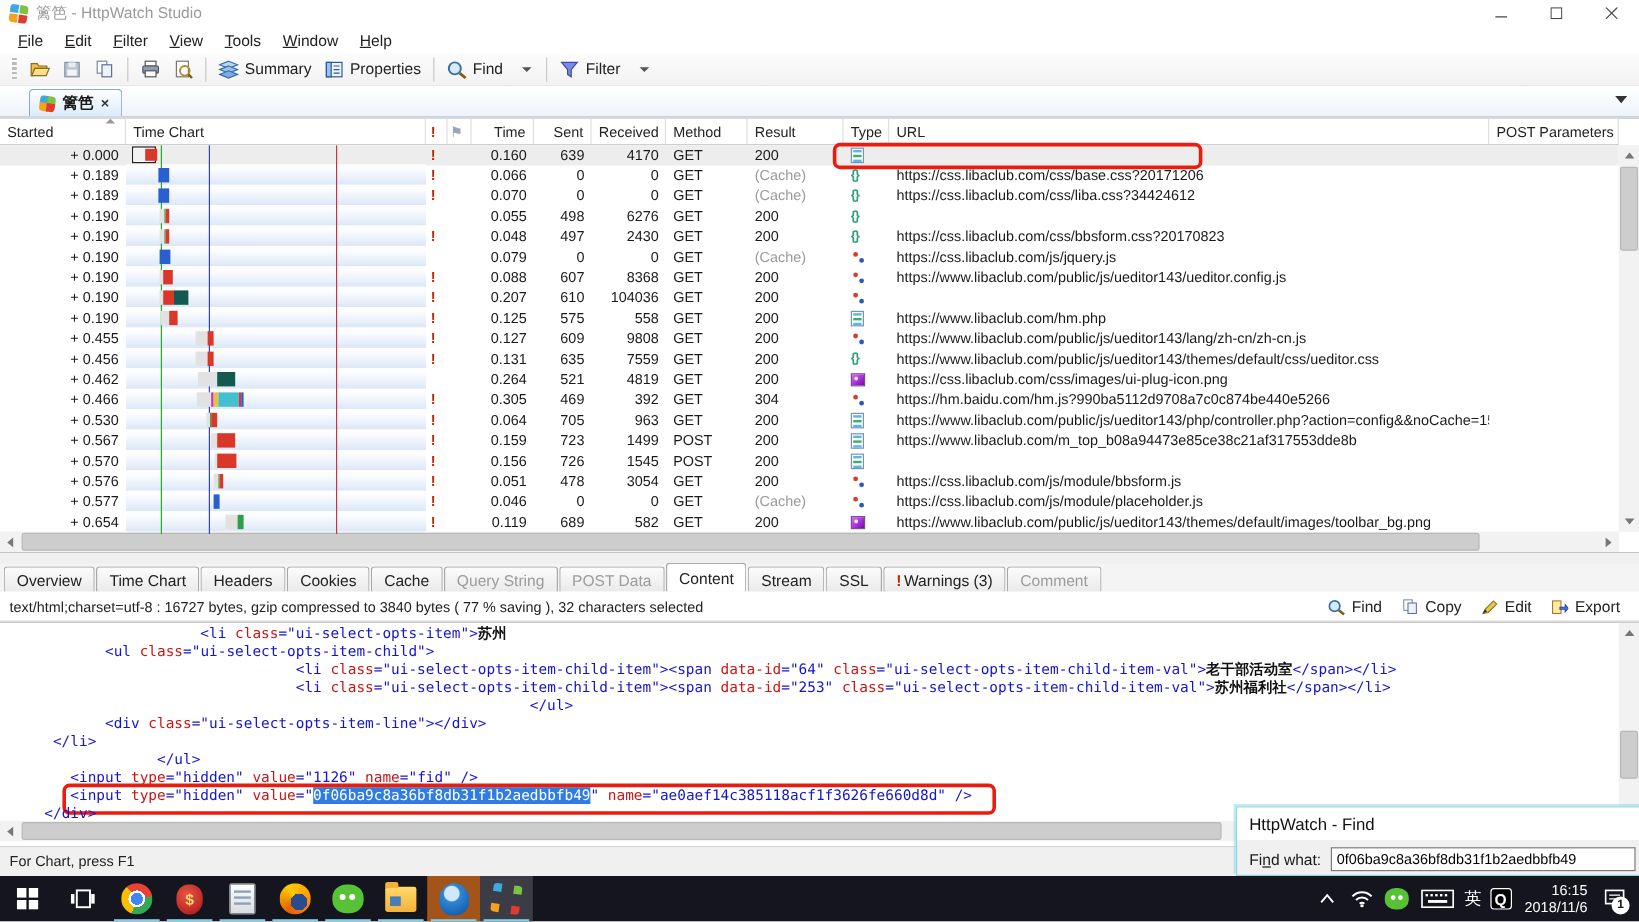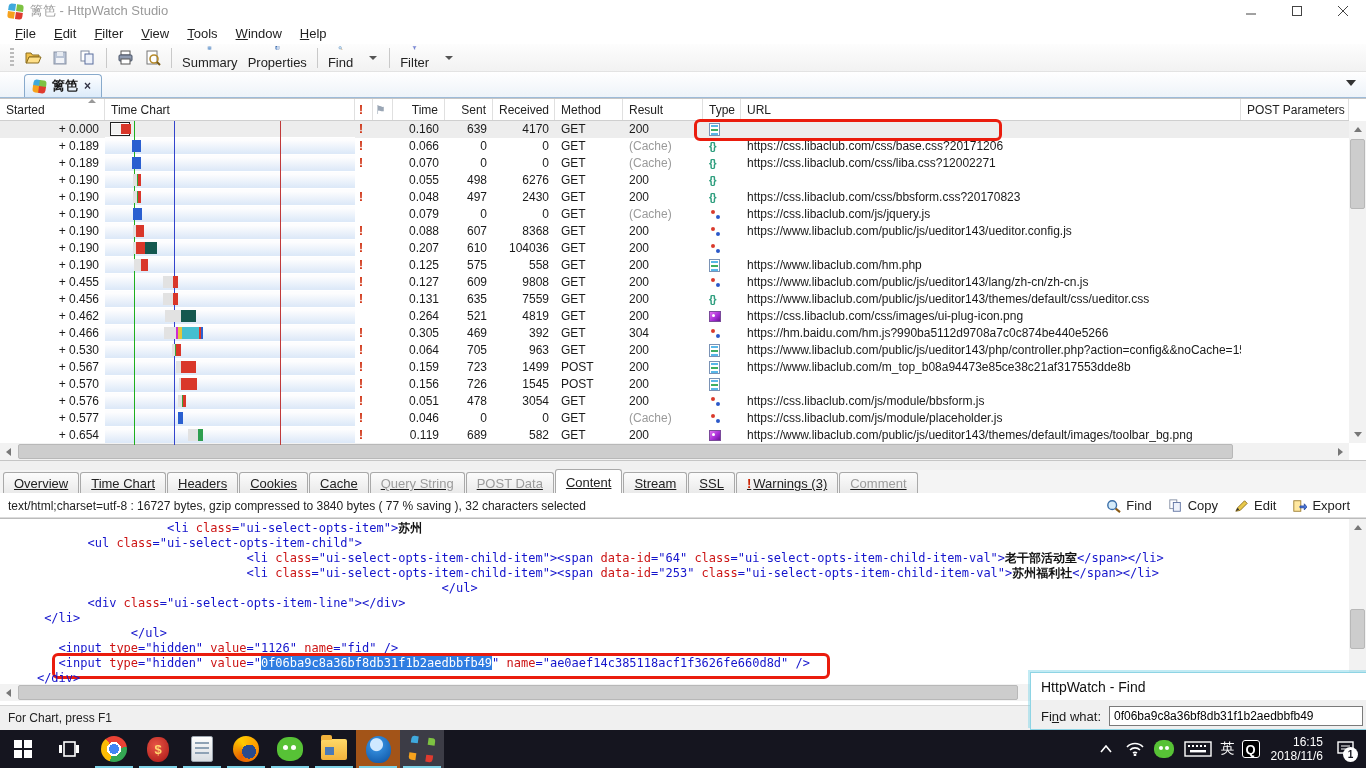--- a/index.html
+++ b/index.html
@@ -21,21 +21,21 @@
   .winbtn svg { display:block; }
 
   
   .menubar { position:absolute; top:22px; left:0; right:0; height:22px; background:#fff; display:flex; align-items:center; padding-left:6px; }
   .menuitem { padding:2px 9px; font-size:13px; color:#222; }
   .menuitem u { text-decoration:underline; }
 
   
   .toolbar { position:absolute; top:44px; left:0; right:0; height:28px; background:linear-gradient(#fdfdfd,#f2f2f2); border-bottom:1px solid #e3e3e3; display:flex; align-items:center; padding-left:10px; }
   .grip { width:4px; height:20px; margin-right:6px; background:repeating-linear-gradient(#bbb 0 2px, transparent 2px 4px); }
-  .tbtn { height:24px; min-width:26px; display:flex; align-items:center; justify-content:center; gap:5px; padding:0 5px; color:#222; font-size:13px;flex-direction:column; }
+  .tbtn { height:24px; min-width:26px; display:flex; align-items:center; justify-content:center; gap:5px; padding:0 5px; color:#222; font-size:13px; }
   .tsep { width:1px; height:20px; background:#c9c9c9; margin:0 5px; }
   .dropcaret { width:0; height:0; border-left:4px solid transparent; border-right:4px solid transparent; border-top:4px solid #555; margin-left:3px; }
 
   
   .tabstrip { position:absolute; top:72px; left:0; right:0; height:26px; background:linear-gradient(#ffffff,#eef3f9); border-bottom:1px solid #9ebbd8; }
   .doctab { position:absolute; left:24px; bottom:0; height:23px; padding:0 10px 0 8px; display:flex; align-items:center; gap:6px; background:linear-gradient(#fdfeff,#dcebfa); border:1px solid #88aacc; border-bottom:none; border-radius:4px 4px 0 0; font-size:13px; font-weight:bold; }
   .doctab .close { color:#334; font-weight:bold; font-size:12px; }
   .strip-caret { position:absolute; right:10px; top:8px; width:0; height:0; border-left:5px solid transparent; border-right:5px solid transparent; border-top:6px solid #333; }
 
   
@@ -85,21 +85,21 @@
   .arr.down { border-left:4px solid transparent; border-right:4px solid transparent; border-top:5px solid #777; }
   .arr.left { border-top:4px solid transparent; border-bottom:4px solid transparent; border-right:5px solid #777; }
   .arr.right { border-top:4px solid transparent; border-bottom:4px solid transparent; border-left:5px solid #777; }
   .sb-thumb { position:absolute; background:#cdcdcd; border:1px solid #b8b8b8; border-radius:2px; }
   .vsb-top { right:0; top:22px; bottom:17px; width:17px; }
   .hsb-top { left:0; right:17px; bottom:0; height:17px; }
 
   
   .splitter { position:absolute; top:461px; left:0; right:0; height:9px; background:#f0f0f0; }
   .bottompanel { position:absolute; top:470px; left:0; right:0; height:231px; background:#fff; }
-  .btabs { height:24px; display:flex; align-items:flex-end; padding-left:3px; background:#f4f4f4; border-bottom:1px solid #fff;text-decoration:underline; }
+  .btabs { height:24px; display:flex; align-items:flex-end; padding-left:3px; background:#f4f4f4; border-bottom:1px solid #fff; }
   .btab { height:21px; padding:3px 10px 0 10px; font-size:13px; background:linear-gradient(#fcfcfc,#eaeaea); border:1px solid #a9a9a9; border-bottom:none; border-radius:3px 3px 0 0; margin-right:1px; color:#222; white-space:nowrap; }
   .btab.active { background:#fff; height:24px; font-weight:normal; position:relative; z-index:2; padding-top:5px; }
   .btab.disabled { color:#9c9c9c; }
   .btab .w { color:#cc2200; font-weight:bold; margin-right:2px; }
   .infobar { height:24px; border-bottom:1px solid #dcdcdc; display:flex; align-items:center; padding:0 8px; font-size:12px; color:#222; background:#fff; }
   .infobar .spacer { flex:1; }
   .ibtn { display:flex; align-items:center; gap:5px; padding:0 8px; font-size:13px; color:#222; }
 
   .codearea { position:relative; height:166px; border-top:1px solid #bbb; background:#fff; overflow:hidden; font-family:"DejaVu Sans Mono", monospace; font-size:12px; padding:2px 0 0 8px; }
   .codeline { height:15px; line-height:15px; white-space:pre; position:relative; }
@@ -350,21 +350,21 @@
             <span class="bar-seg" style="left: 27px; width: 9px; background: rgb(42, 95, 208);"></span>
           </div>
           <div class="cell c-warn">!</div>
           <div class="cell c-flag"></div>
           <div class="cell c-time r">0.070</div>
           <div class="cell c-sent r">0</div>
           <div class="cell c-received r">0</div>
           <div class="cell c-method">GET</div>
           <div class="cell c-result gray">(Cache)</div>
           <div class="cell c-type"><span class="ticon t-css">{}</span></div>
-          <div class="cell c-url">https://css.libaclub.com/css/liba.css?12002271</div>
+          <div class="cell c-url">https://css.libaclub.com/css/liba.css?34424612</div>
           <div class="cell c-post"></div>
         </div>
         <div class="trow">
           <div class="cell c-started r">+ 0.190</div>
           <div class="chartcell">
             <span class="bar-seg" style="left: 28px; width: 4px; background: rgb(226, 226, 226);"></span>
             <span class="bar-seg" style="left: 32px; width: 1px; background: rgb(58, 163, 58);"></span>
             <span class="bar-seg" style="left: 33px; width: 3px; background: rgb(217, 55, 42);"></span>
           </div>
           <div class="cell c-warn"></div>

